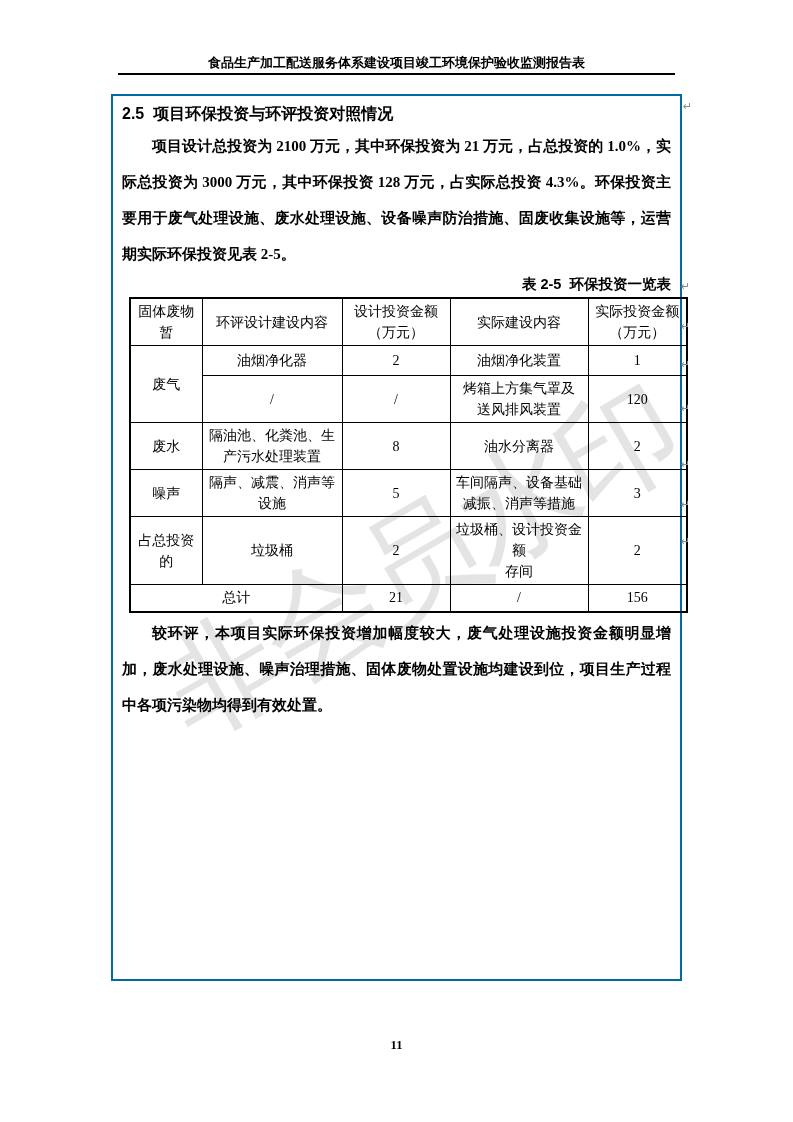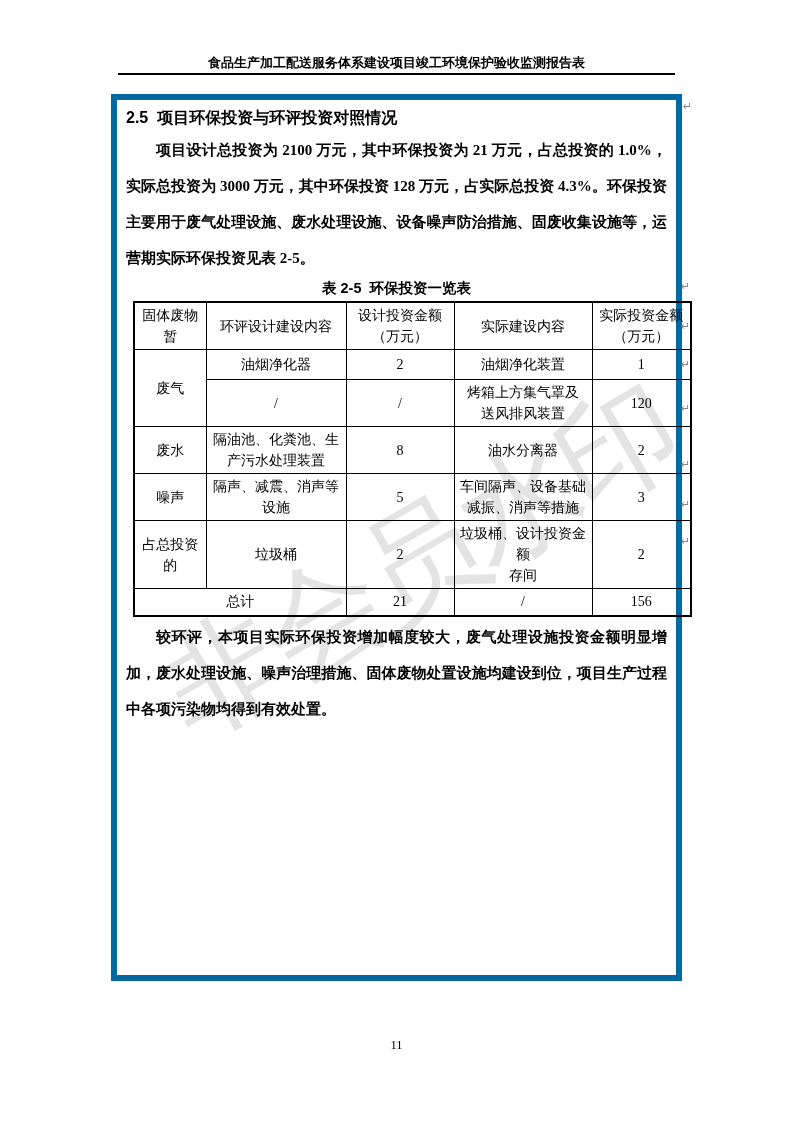--- a/index.html
+++ b/index.html
@@ -26,21 +26,21 @@
   .header-rule {
     position: absolute;
     left: 118px; top: 73px;
     width: 557px; height: 2px;
     background: #000;
   }
   .content-box {
     position: absolute;
     left: 111px; top: 94px;
     width: 571px; height: 887px;
-    border: 6px solid #0369a1;
+    border: 2px solid #0369a1;
     padding: 4px 9px 0 9px;
     z-index: 1;
   }
   .section-heading {
     font-family: "Liberation Sans", "DejaVu Sans", sans-serif;
     font-weight: bold;
     font-size: 16px;
     line-height: 24px;
     white-space: pre-wrap;
     margin-top: 2px;
@@ -50,21 +50,21 @@
     line-height: 36px;
     text-align: justify;
     text-indent: 2em;
     margin-top: 2px;
     font-weight: bold;
   }
   .table-title {
     font-family: "Liberation Sans", "DejaVu Sans", sans-serif;
     font-weight: bold;
     font-size: 14.5px;
-    text-align: center;
+    text-align: right;
     white-space: pre-wrap;
     margin-top: 3px;
     margin-bottom: 3px;
   }
   table.inv-table {
     table-layout: fixed;
     width: 557px;
     margin-left: 7px;
     border-collapse: collapse;
     border: 2px solid #000;
@@ -101,20 +101,21 @@
     z-index: 0;
     pointer-events: none;
     white-space: nowrap;
   }
   .page-number {
     position: absolute;
     top: 1038px; left: 0;
     width: 100%;
     text-align: center;
     font-size: 12.5px;
+    font-weight: bold;
   }
 </style>
 </head>
 <body>
 
 <div class="page">
 
   <div class="watermark">非会员水印</div>
 
   <div class="header-title">食品生产加工配送服务体系建设项目竣工环境保护验收监测报告表</div>

